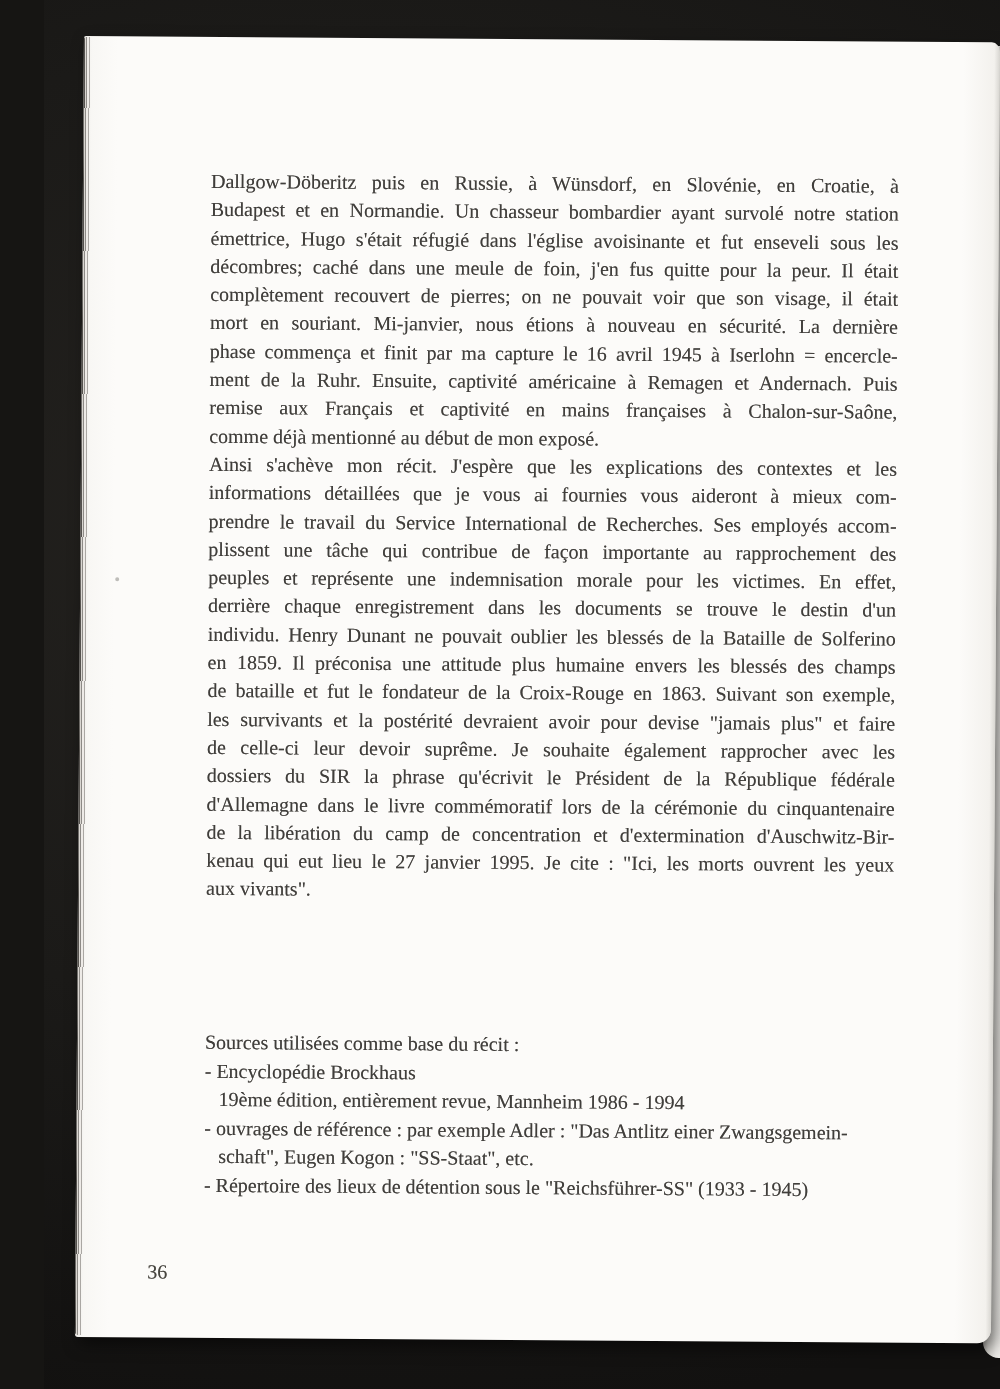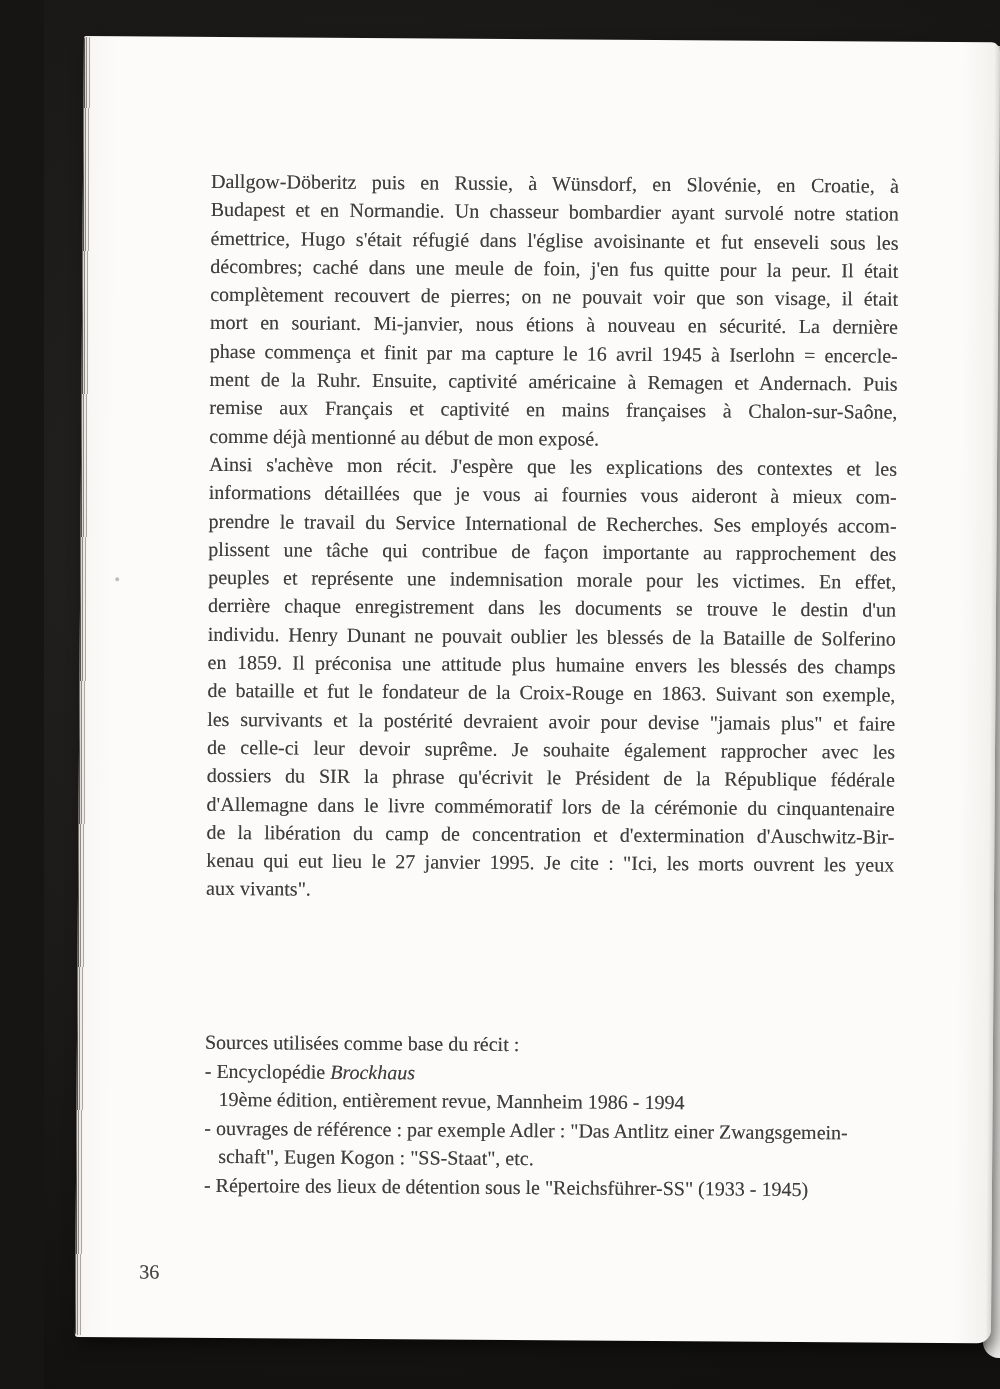--- a/index.html
+++ b/index.html
@@ -52,24 +52,24 @@
   .tline { text-align:justify; text-align-last:justify; }
   .tline.pend { text-align-last:left; }
 
   .sources {
     position:absolute; left:128px; top:991px; width:700px;
     font-size:20px; line-height:28.6px;
     text-shadow:0 0 .4px rgba(64,62,59,.55);
   }
   .src-line { text-align:left; }
   .src-line.ind { padding-left:14px; }
-  .it { font-style:italic; }
+  .it { }
 
   .page-number {
-    position:absolute; left:64px; top:1224px;
+    position:absolute; left:72px; top:1224px;
     font-size:20px; color:#47453f;
     text-shadow:0 0 .4px rgba(64,62,59,.5);
   }
 </style>
 </head>
 <body>
 
 <div class="scene">
 
   <div class="next-page"></div>

